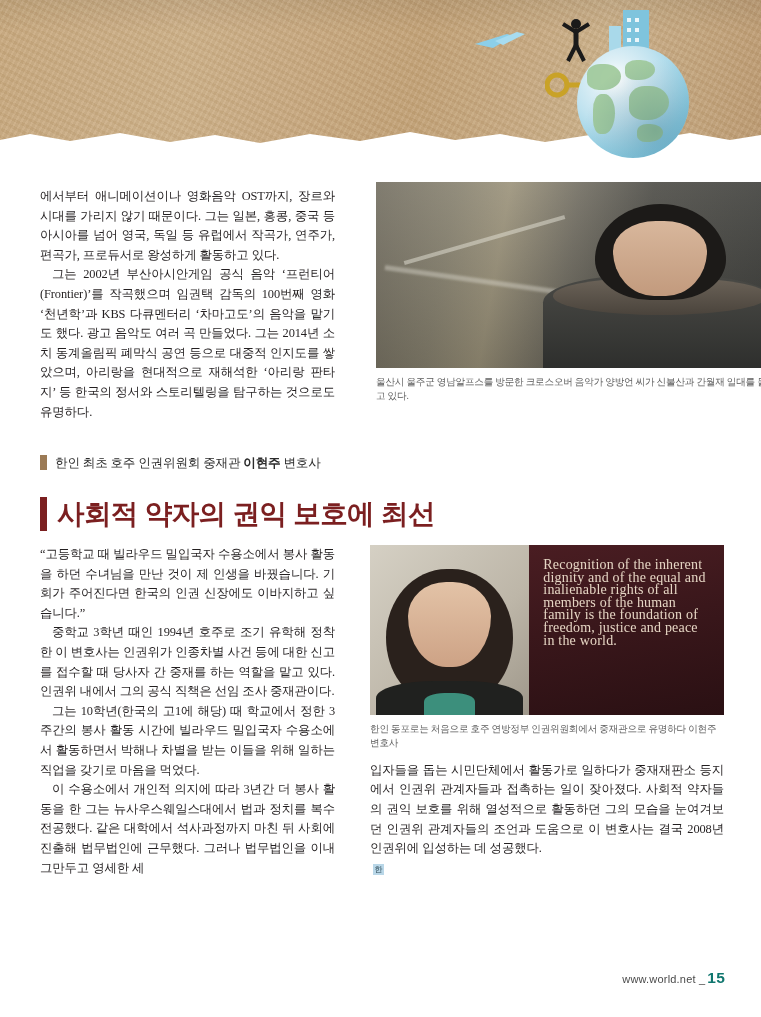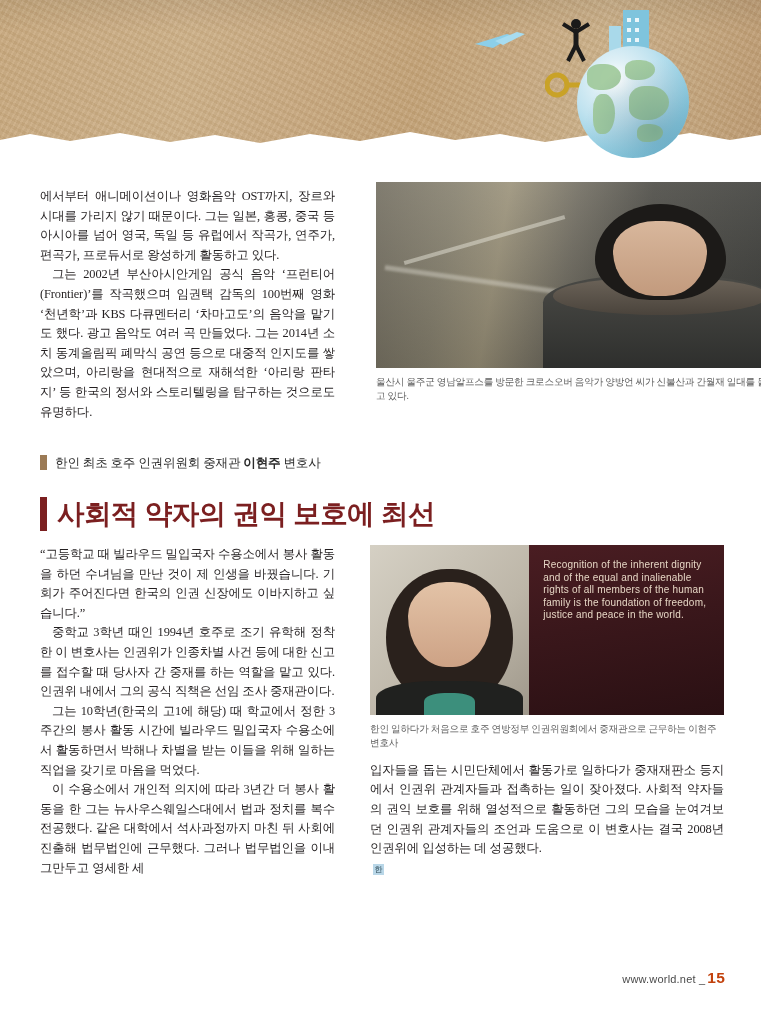--- a/index.html
+++ b/index.html
@@ -315,41 +315,41 @@
     background:#3c8f7c; border-radius: 40% 40% 0 0;
   }
   .pm-right {
     width: 55%;
     position: relative;
     background: linear-gradient(170deg, #4a1d22 0%, #3a171b 45%, #2a1013 100%);
     padding: 14px 12px 10px 14px;
     box-sizing: border-box;
   }
   .plaque-text {
-    font-family: Liberation Sans, sans-serif;
-    font-size: 10px;
+    font-family: Liberation Serif, serif;
+    font-size: 14px;
     line-height: 12.6px;
     color: #e6d6c4;
     letter-spacing: 0.2px;
   }
 
   
   .footer {
     position: absolute;
     right: 36px;
     bottom: 30px;
     font-size: 11px;
     color: #4a4a4a;
     letter-spacing: 0.2px;
     font-family: "Liberation Sans", sans-serif;
   }
   .footer .pageno {
     font-size: 15.5px;
     font-weight: bold;
-    color: #c2410c;
+    color: #0f766e;
     margin-left: 2px;
   }
   .endmark {
     display: inline-block;
     width: 11px;
     height: 11px;
     background: #b9d7e8;
     color: #2e4a57;
     font-size: 8px;
     line-height: 11px;
@@ -457,21 +457,21 @@
           <div class="bg"></div>
           <div class="pm-hair"></div>
           <div class="pm-face"></div>
           <div class="pm-shirt"></div>
           <div class="pm-collar"></div>
         </div>
         <div class="pm-right">
           <div class="plaque-text">Recognition of the inherent dignity and of the equal and inalienable rights of all members of the human family is the foundation of freedom, justice and peace in the world.</div>
         </div>
       </div>
-      <div class="caption">한인 일하다가 처음으로 호주 연방정부 인권위원회에서 중재관으로 근무하는 이현주 변호사</div>
+      <div class="caption">한인 동포로는 처음으로 호주 연방정부 인권위원회에서 중재관으로 유명하다 이현주 변호사</div>
 
       <div style="height:10px"></div>
       <p class="body">입자들을 돕는 시민단체에서 활동가로 일하다가 중재재판소 등지에서 인권위 관계자들과 접촉하는 일이 잦아졌다. 사회적 약자들의 권익 보호를 위해 열성적으로 활동하던 그의 모습을 눈여겨보던 인권위 관계자들의 조언과 도움으로 이 변호사는 결국 2008년 인권위에 입성하는 데 성공했다.</p>
       <span class="endmark">한</span>
     </div>
   </div>
 
   <div class="footer">
     <span>www.world.net _</span><span class="pageno">15</span>
   </div>

